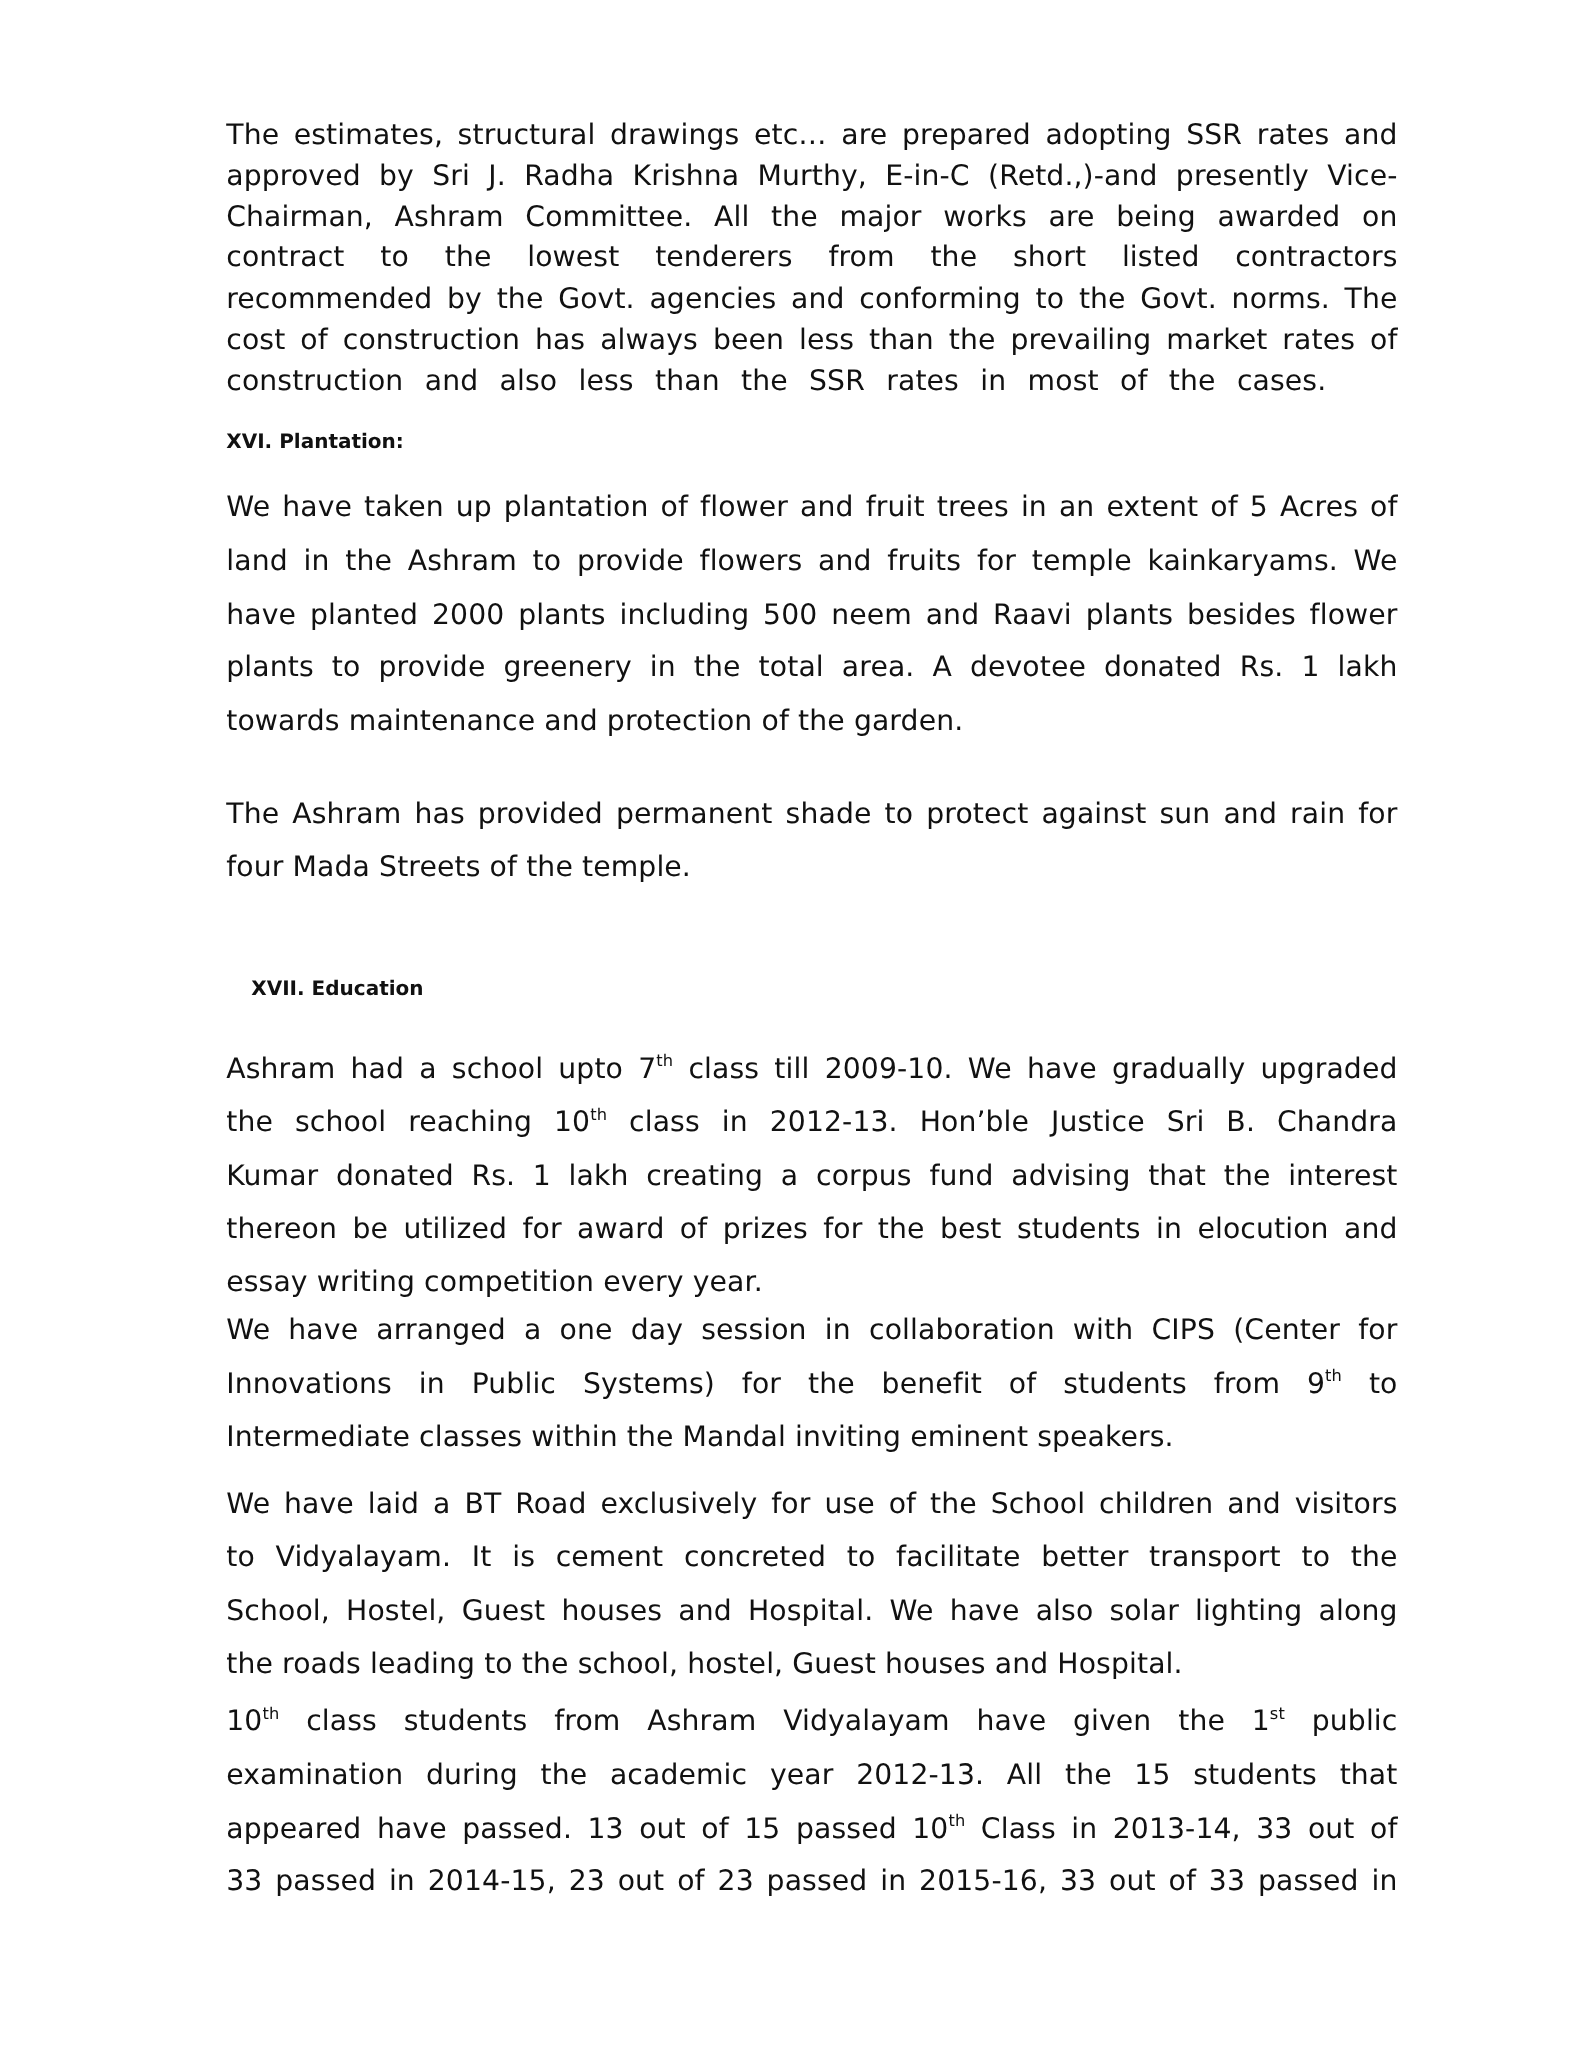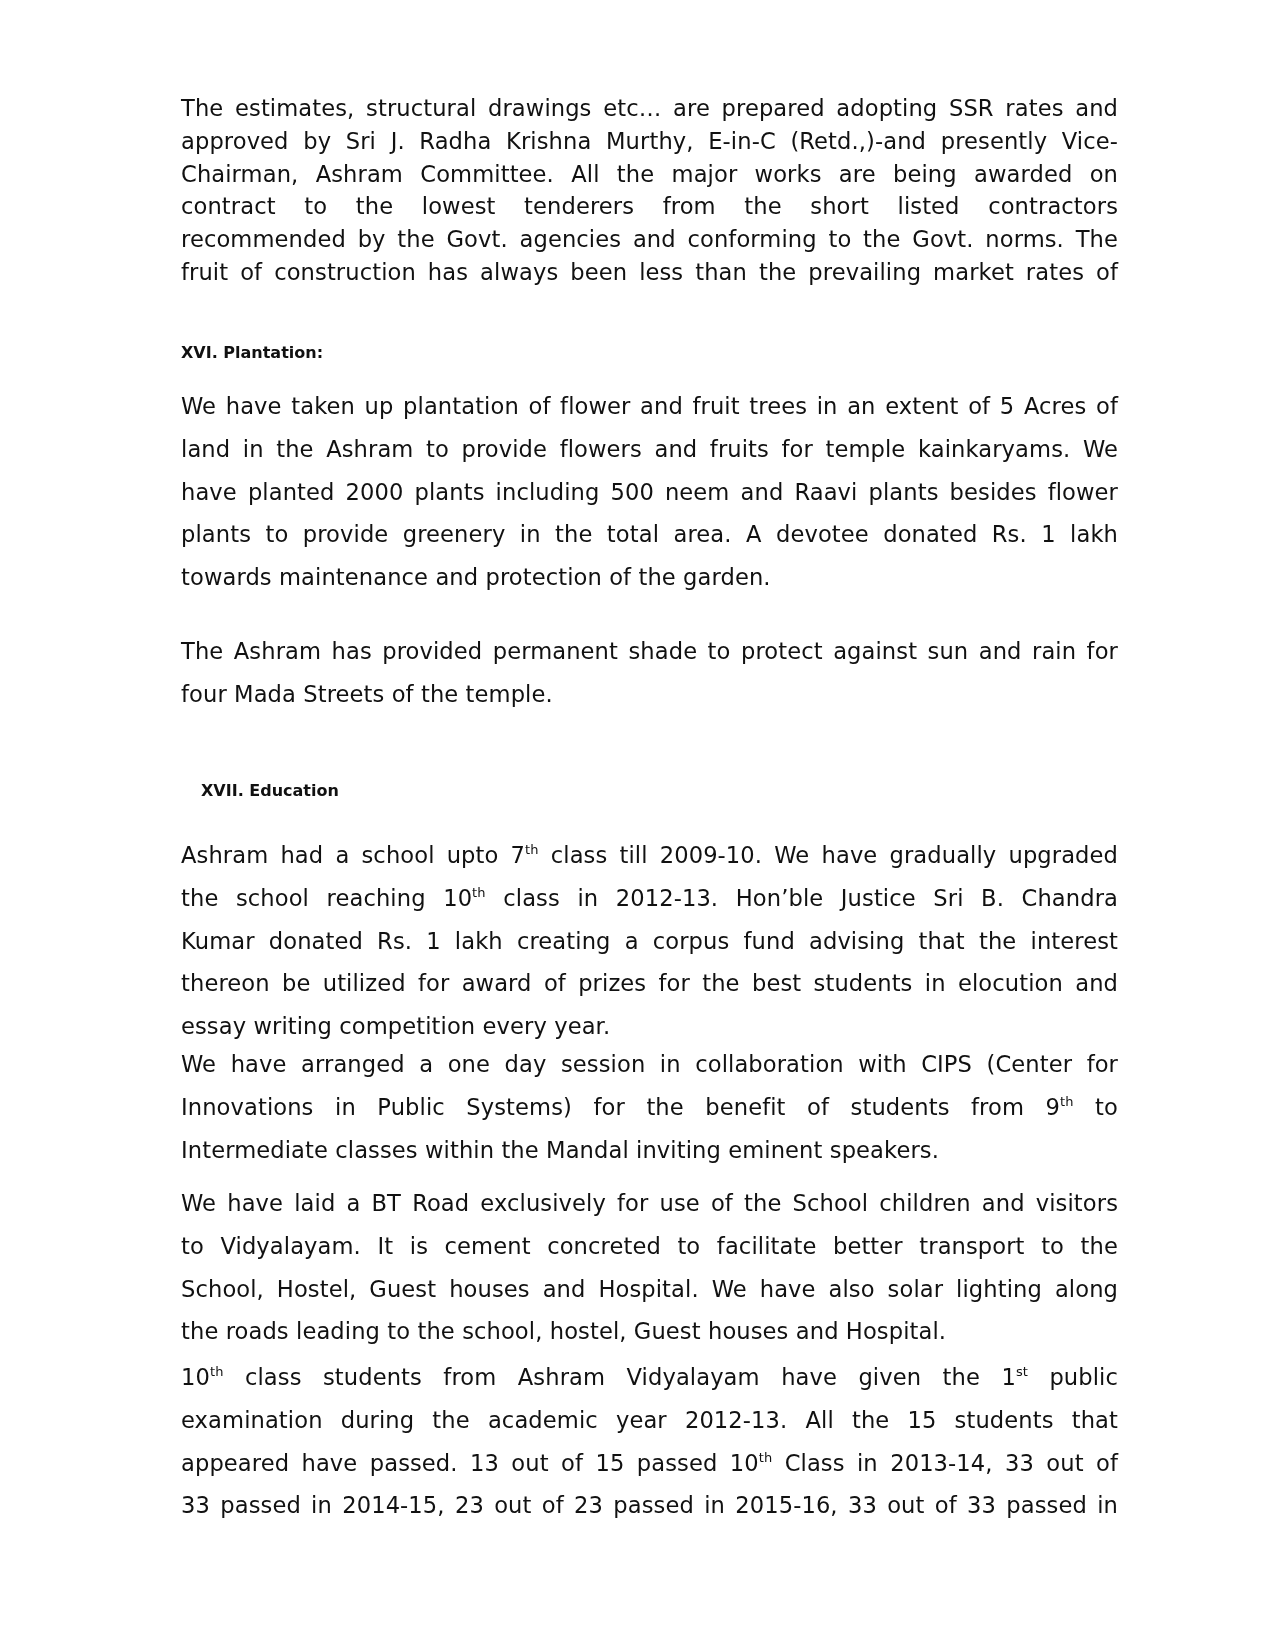--- a/index.html
+++ b/index.html
@@ -24,21 +24,22 @@
 <body>
 
 <div class="page">
 
   <div class="block tight" style="top:92px;">
     <span class="line">The estimates, structural drawings etc… are prepared adopting SSR rates and</span>
     <span class="line">approved by Sri J. Radha Krishna Murthy, E-in-C (Retd.,)-and presently Vice-</span>
     <span class="line">Chairman, Ashram Committee. All the major works are being awarded on</span>
     <span class="line">contract to the lowest tenderers from the short listed contractors</span>
     <span class="line">recommended by the Govt. agencies and conforming to the Govt. norms. The</span>
-    <span class="line">fruit of construction has always been less than the prevailing market rates of</span>
+    <span class="line">cost of construction has always been less than the prevailing market rates of</span>
+    <span class="line" style="width:880px;">construction and also less than the SSR rates in most of the cases.</span>
   </div>
 
   <div class="heading" style="top:343px;">XVI. Plantation:</div>
 
   <div class="block loose" style="top:385px;">
     <span class="line">We have taken up plantation of flower and fruit trees in an extent of 5 Acres of</span>
     <span class="line">land in the Ashram to provide flowers and fruits for temple kainkaryams. We</span>
     <span class="line">have planted 2000 plants including 500 neem and Raavi plants besides flower</span>
     <span class="line">plants to provide greenery in the total area. A devotee donated Rs. 1 lakh</span>
     <span class="line last">towards maintenance and protection of the garden.</span>

